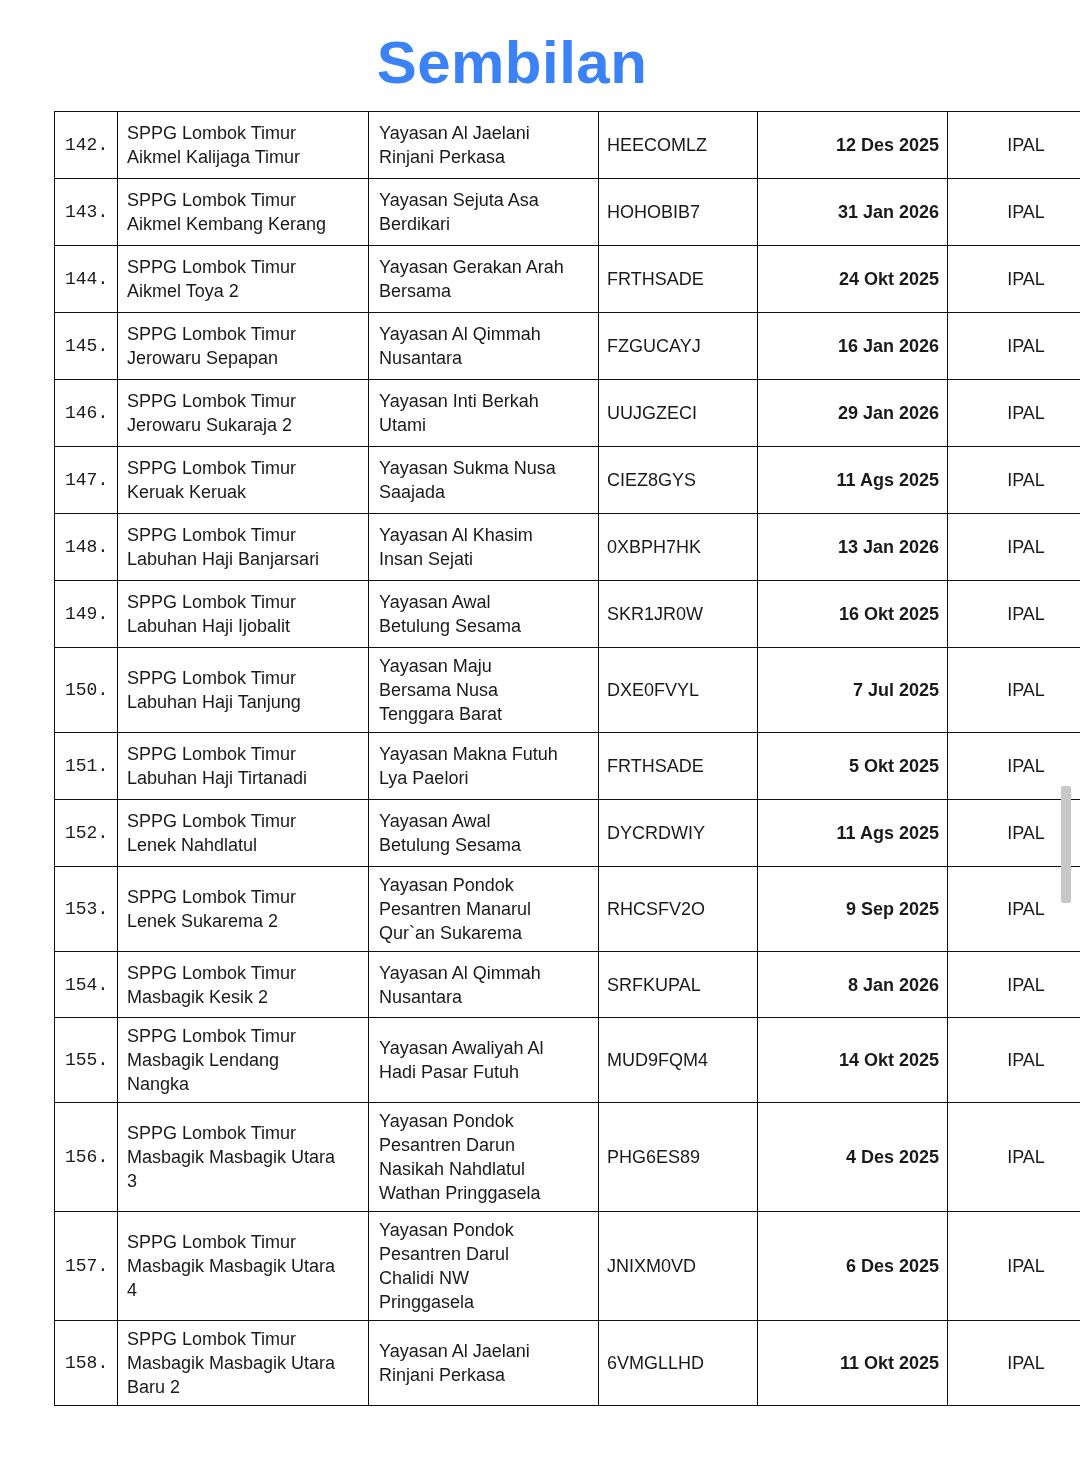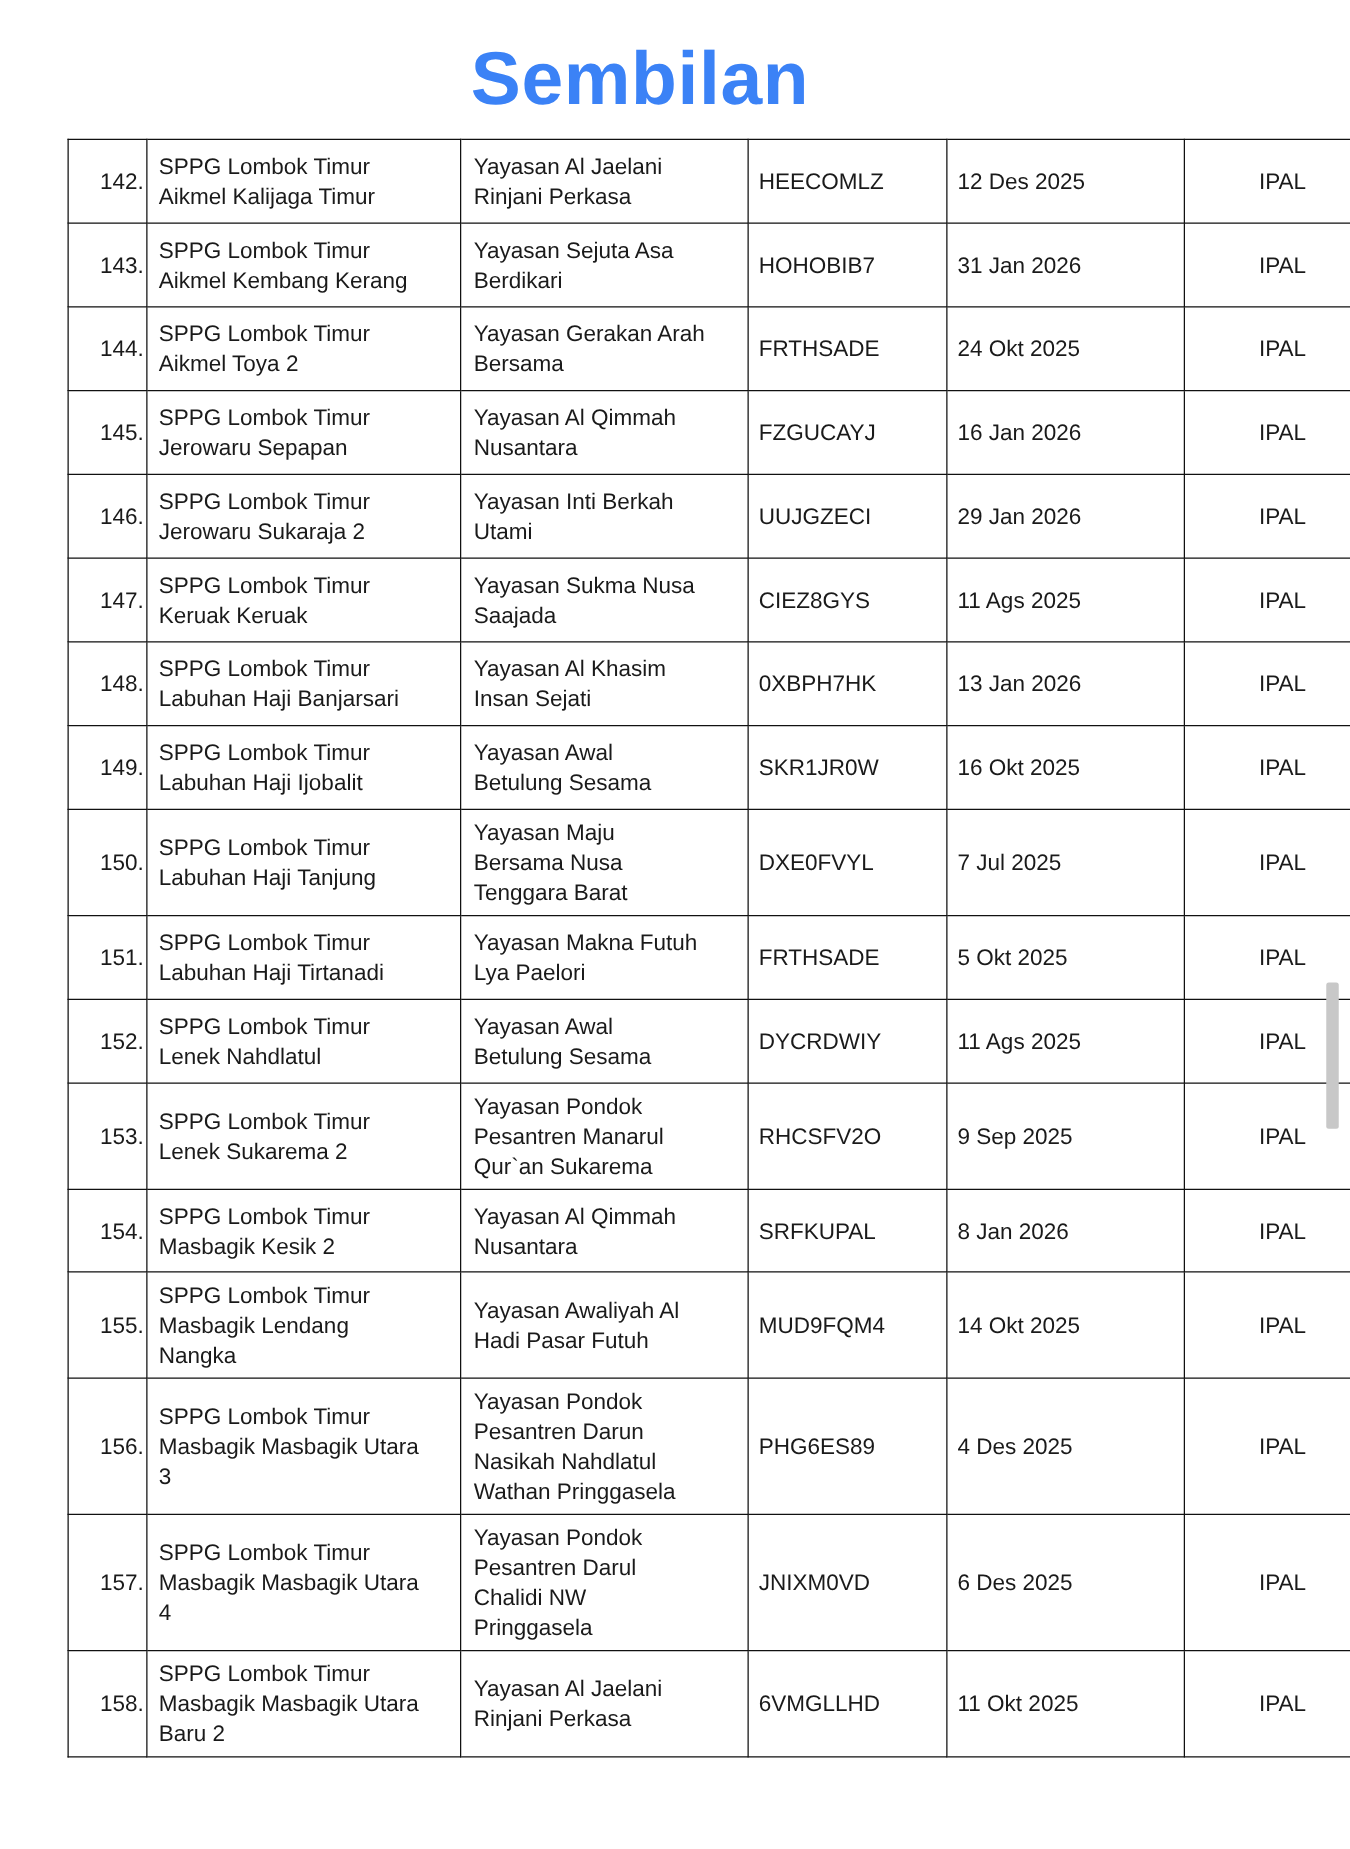--- a/index.html
+++ b/index.html
@@ -40,27 +40,28 @@
     }
     table.data-table td {
       border: 1.5px solid #111;
       padding: 6px 8px;
       vertical-align: middle;
       color: #1a1a1a;
     }
     td.col-no {
       width: 50px;
       padding: 0 2px 0 10px !important;
-      text-align: right;
+      text-align: left;
       white-space: nowrap;
+      font-family: Liberation Mono, monospace;
     }
     td.col-name { width: 233px; padding-left: 9px !important; }
     td.col-foundation { width: 211px; padding-left: 10px !important; }
     td.col-code { width: 142px; text-align: left; }
-    td.col-date { width: 173px; text-align: left; }
+    td.col-date { width: 173px; text-align: right; font-weight: bold; }
     td.col-type { width: 140px; text-align: center; }
     .line { display: block; white-space: nowrap; }
     .scrollbar {
       position: absolute;
       left: 1061px;
       top: 786px;
       width: 10px;
       height: 117px;
       background: #c8c8c8;
       border-radius: 2px;

